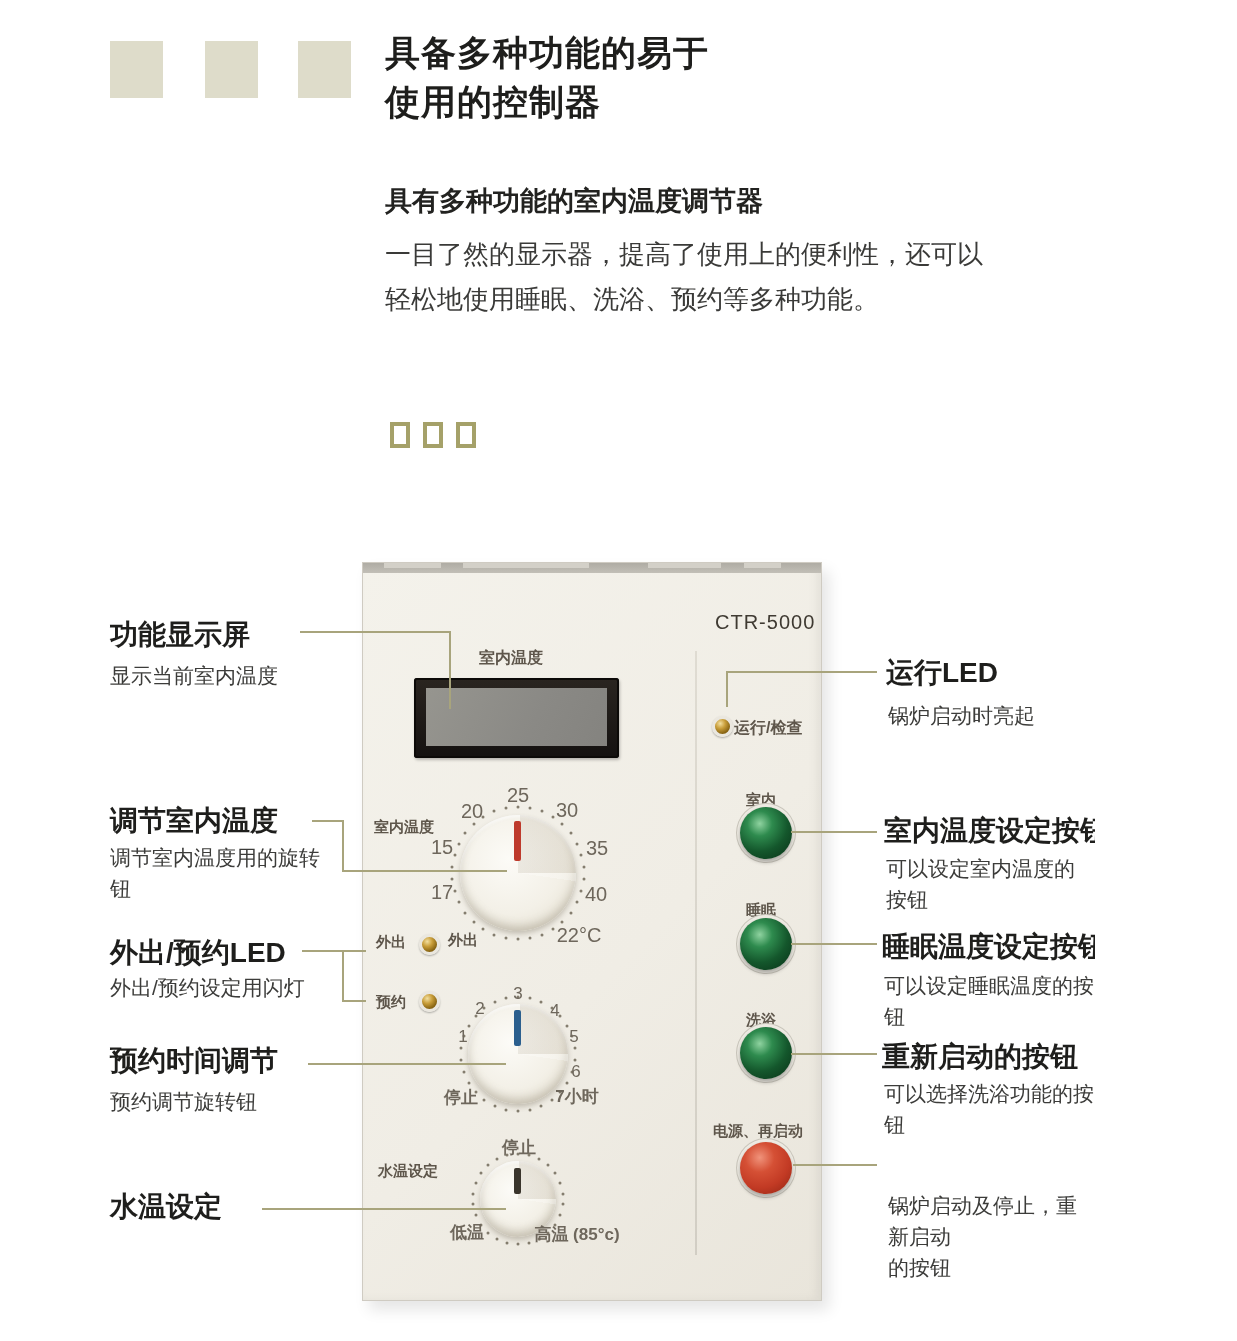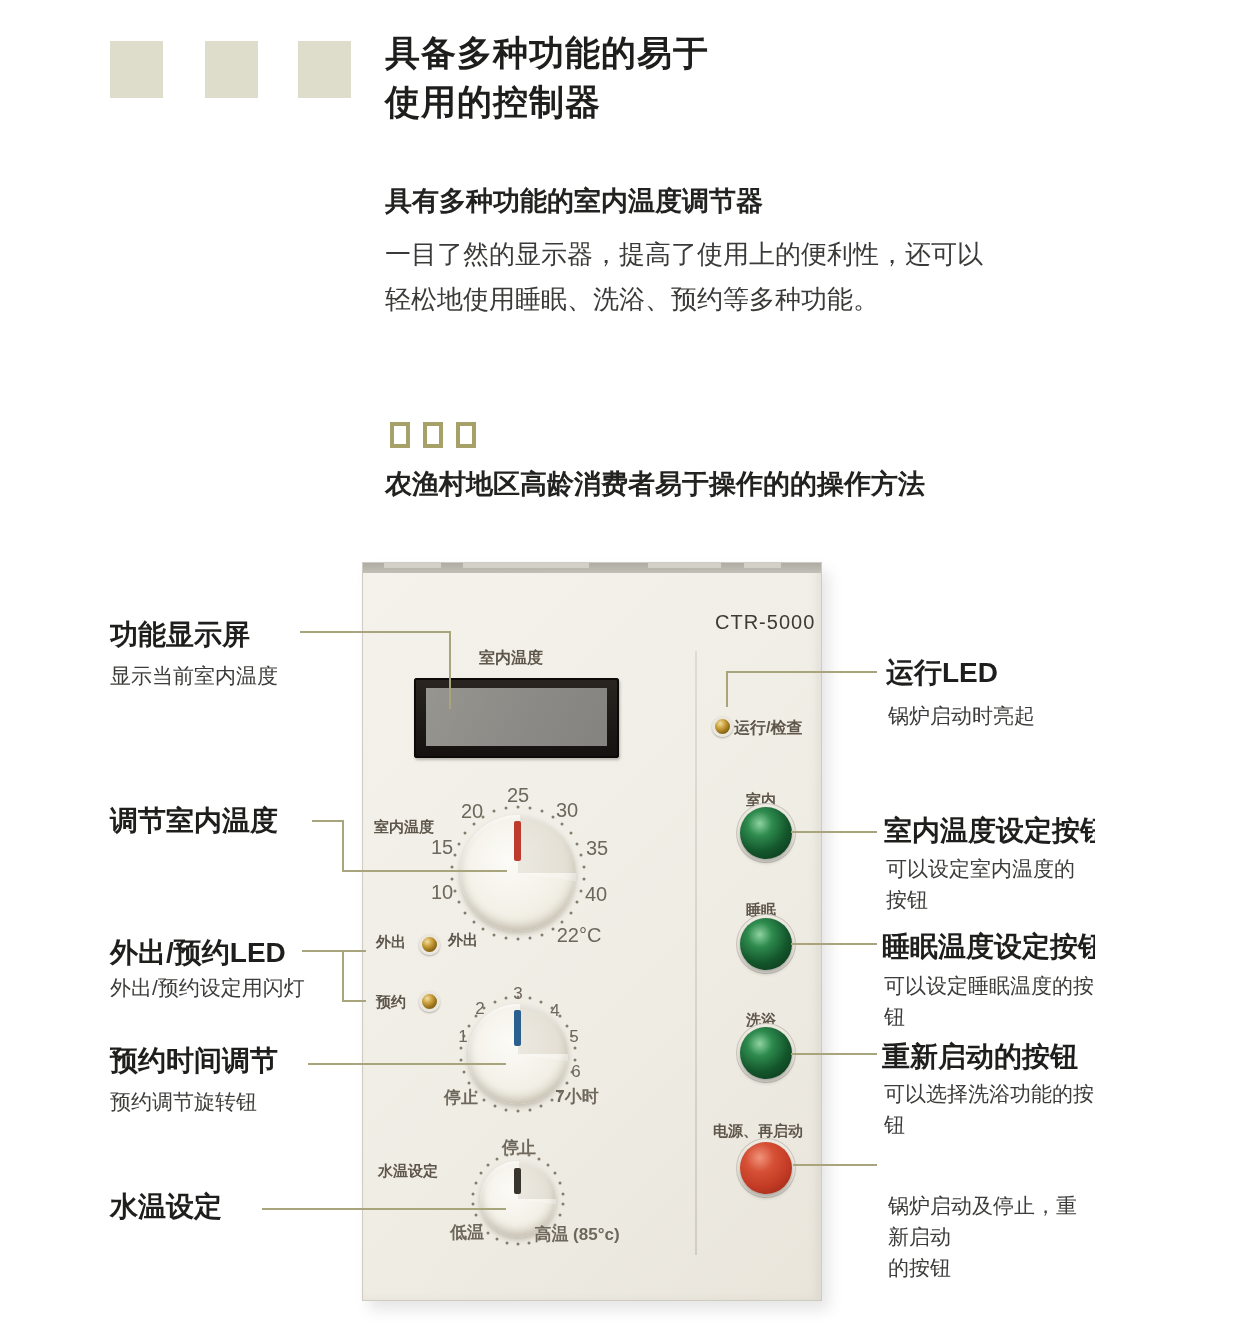--- a/index.html
+++ b/index.html
@@ -76,21 +76,20 @@
 
   <div class="main-title">具备多种功能的易于
 使用的控制器</div>
   <div class="sec-heading" style="left:385px; top:183px;">具有多种功能的室内温度调节器</div>
   <div class="body-text">一目了然的显示器，提高了使用上的便利性，还可以
 轻松地使用睡眠、洗浴、预约等多种功能。</div>
 
   <div class="mini-sq" style="left:390px;"></div>
   <div class="mini-sq" style="left:423px;"></div>
   <div class="mini-sq" style="left:456px;"></div>
-  <div class="sec-heading" style="left:385px; top:466px;">农渔村地区高龄消费者易于操作的的操作方法</div>
 
   <div class="device">
     <div class="dev-top">
       <div class="dev-tab" style="left:21px; width:57px;"></div>
       <div class="dev-tab" style="left:100px; width:126px;"></div>
       <div class="dev-tab" style="left:285px; width:73px;"></div>
       <div class="dev-tab" style="left:381px; width:37px;"></div>
     </div>
 
     <div class="dev-model">CTR-5000</div>
@@ -134,21 +133,21 @@
         <span class="dot" style="left: 0.281544px; top: 72.0897px;"></span>
         <span class="dot" style="left: 0.281544px; top: 59.9103px;"></span>
         <span class="dot" style="left: 2.51951px; top: 47.9382px;"></span>
         <span class="dot" style="left: 6.91922px; top: 36.5813px;"></span>
         <span class="dot" style="left: 13.3309px; top: 26.2261px;"></span>
         <span class="dot" style="left: 21.5361px; top: 17.2254px;"></span>
         <span class="dot" style="left: 31.2555px; top: 9.88567px;"></span>
         <span class="dot" style="left: 42.1581px; top: 4.45683px;"></span>
         <span class="dot" style="left: 53.8725px; top: 1.12378px;"></span>
       </div>
-    <span class="tick" style="left:79px; top:329px;">10</span>
+    <span class="tick" style="left:79px; top:329px;">17</span>
     <span class="tick" style="left:79px; top:284px;">15</span>
     <span class="tick" style="left:109px; top:248px;">20</span>
     <span class="tick" style="left:155px; top:232px;">25</span>
     <span class="tick" style="left:204px; top:247px;">30</span>
     <span class="tick" style="left:234px; top:285px;">35</span>
     <span class="tick" style="left:233px; top:331px;">40</span>
     <span class="tick" style="left:216px; top:372px;">22°C</span>
     <div class="dial" style="left:97px; top:252px; width:116px; height:116px;">
       <div class="pointer" style="left:54px; top:6px; width:7px; height:40px; background:#BE3A2C;"></div>
     </div>
@@ -267,20 +266,22 @@
   <div class="cl v" style="left:726px; top:671px; height:36px;"></div>
   <div class="cl h" style="left:791px; top:831px; width:86px;"></div>
   <div class="cl h" style="left:791px; top:943px; width:86px;"></div>
   <div class="cl h" style="left:791px; top:1053px; width:86px;"></div>
   <div class="cl h" style="left:793px; top:1164px; width:84px;"></div>
 
   <div class="ann-title" style="left:110px; top:616px;">功能显示屏</div>
   <div class="ann-desc" style="left:110px; top:660px;">显示当前室内温度</div>
 
   <div class="ann-title" style="left:110px; top:802px;">调节室内温度</div>
+  <div class="ann-desc" style="left:110px; top:842px;">调节室内温度用的旋转
+钮</div>
 
   <div class="ann-title" style="left:110px; top:934px;">外出/预约LED</div>
   <div class="ann-desc" style="left:110px; top:972px;">外出/预约设定用闪灯</div>
 
   <div class="ann-title" style="left:110px; top:1042px;">预约时间调节</div>
   <div class="ann-desc" style="left:110px; top:1086px;">预约调节旋转钮</div>
 
   <div class="ann-title" style="left:110px; top:1188px;">水温设定</div>
 
   <div class="ann-title" style="left:886px; top:654px;">运行LED</div>

